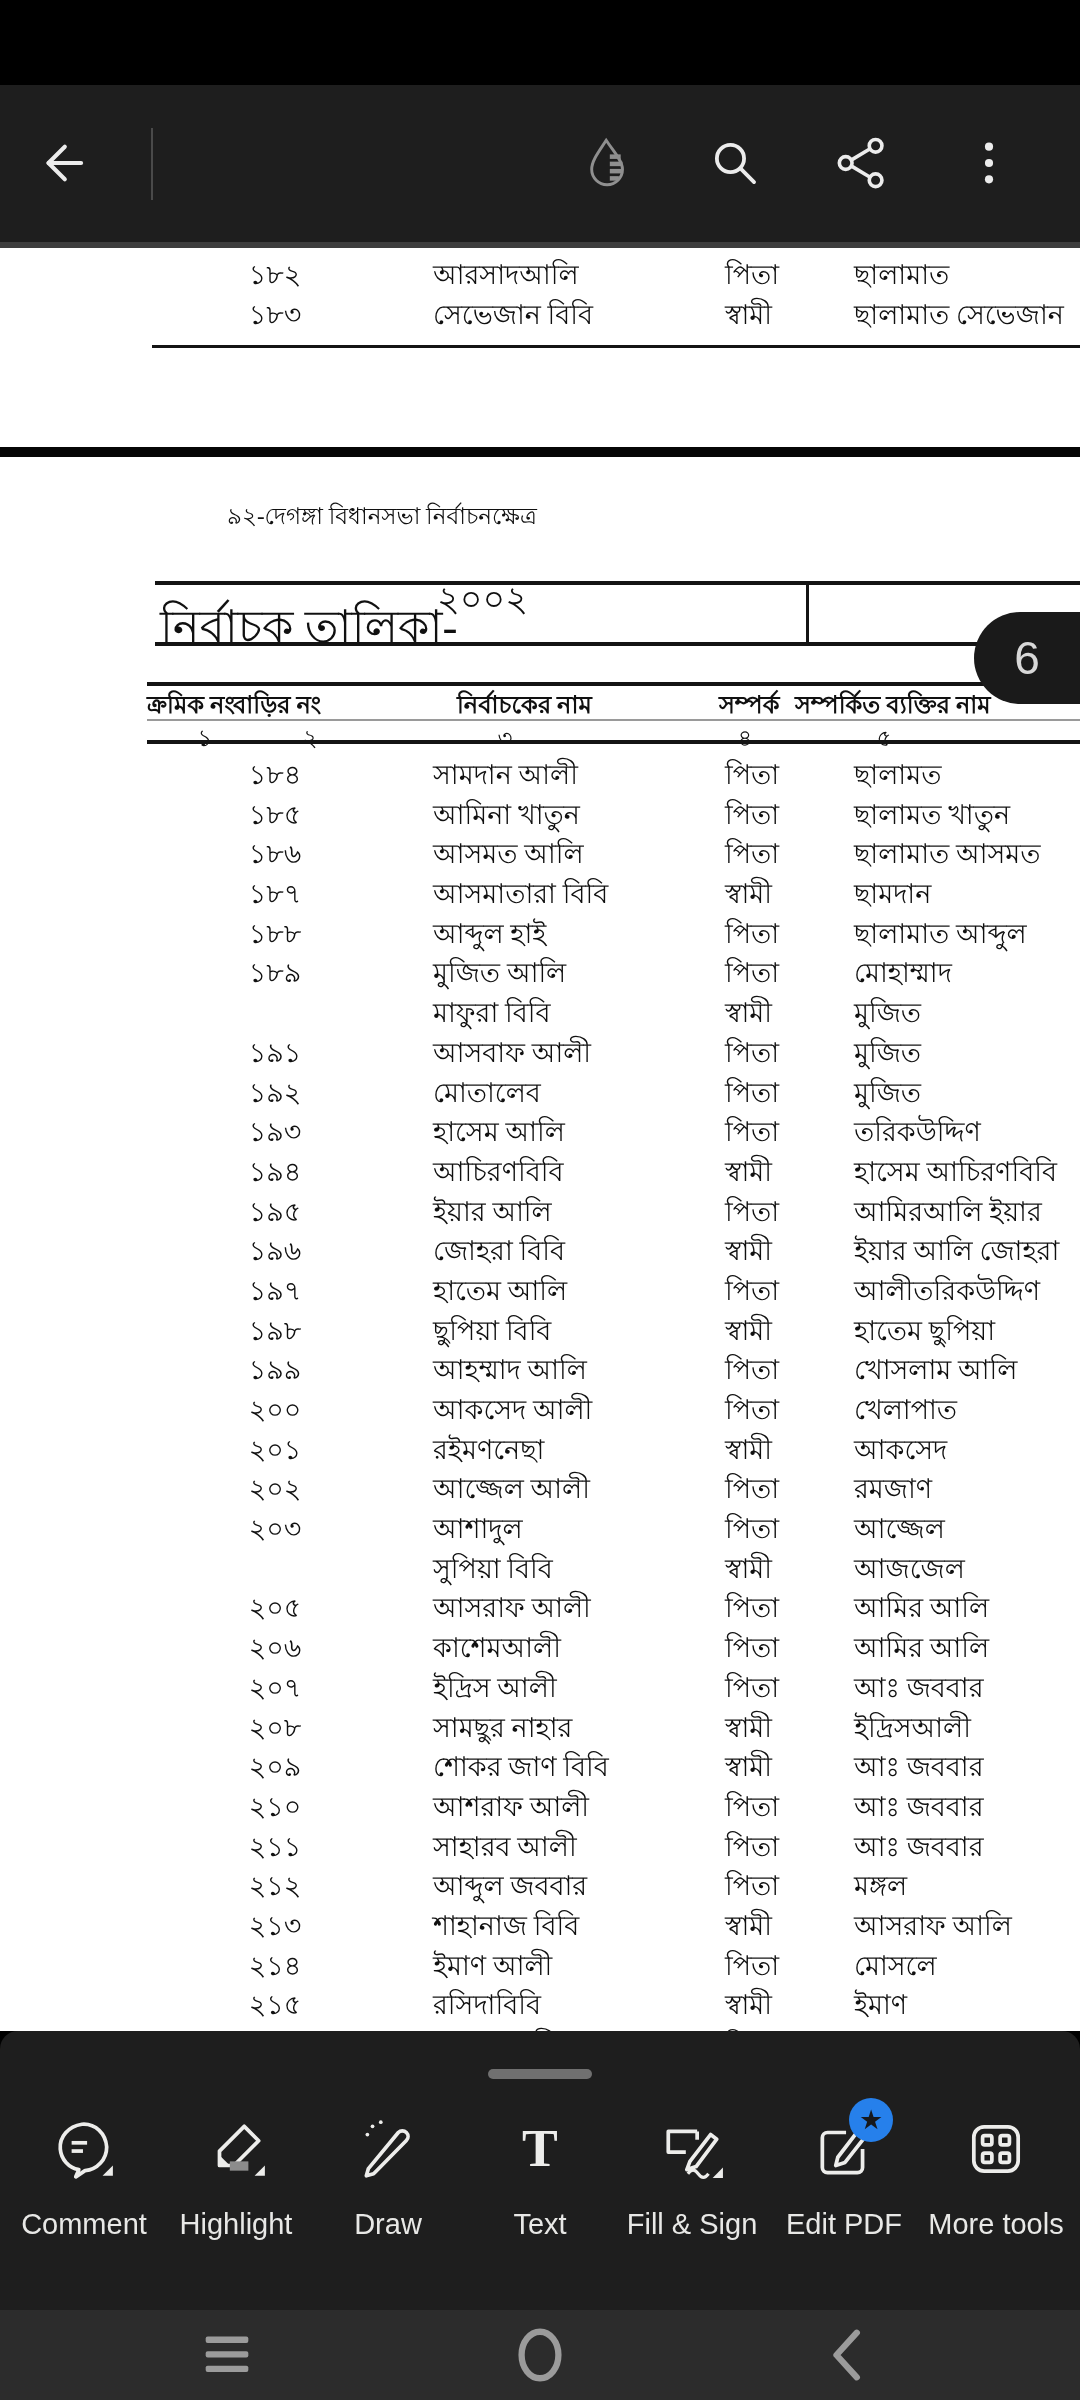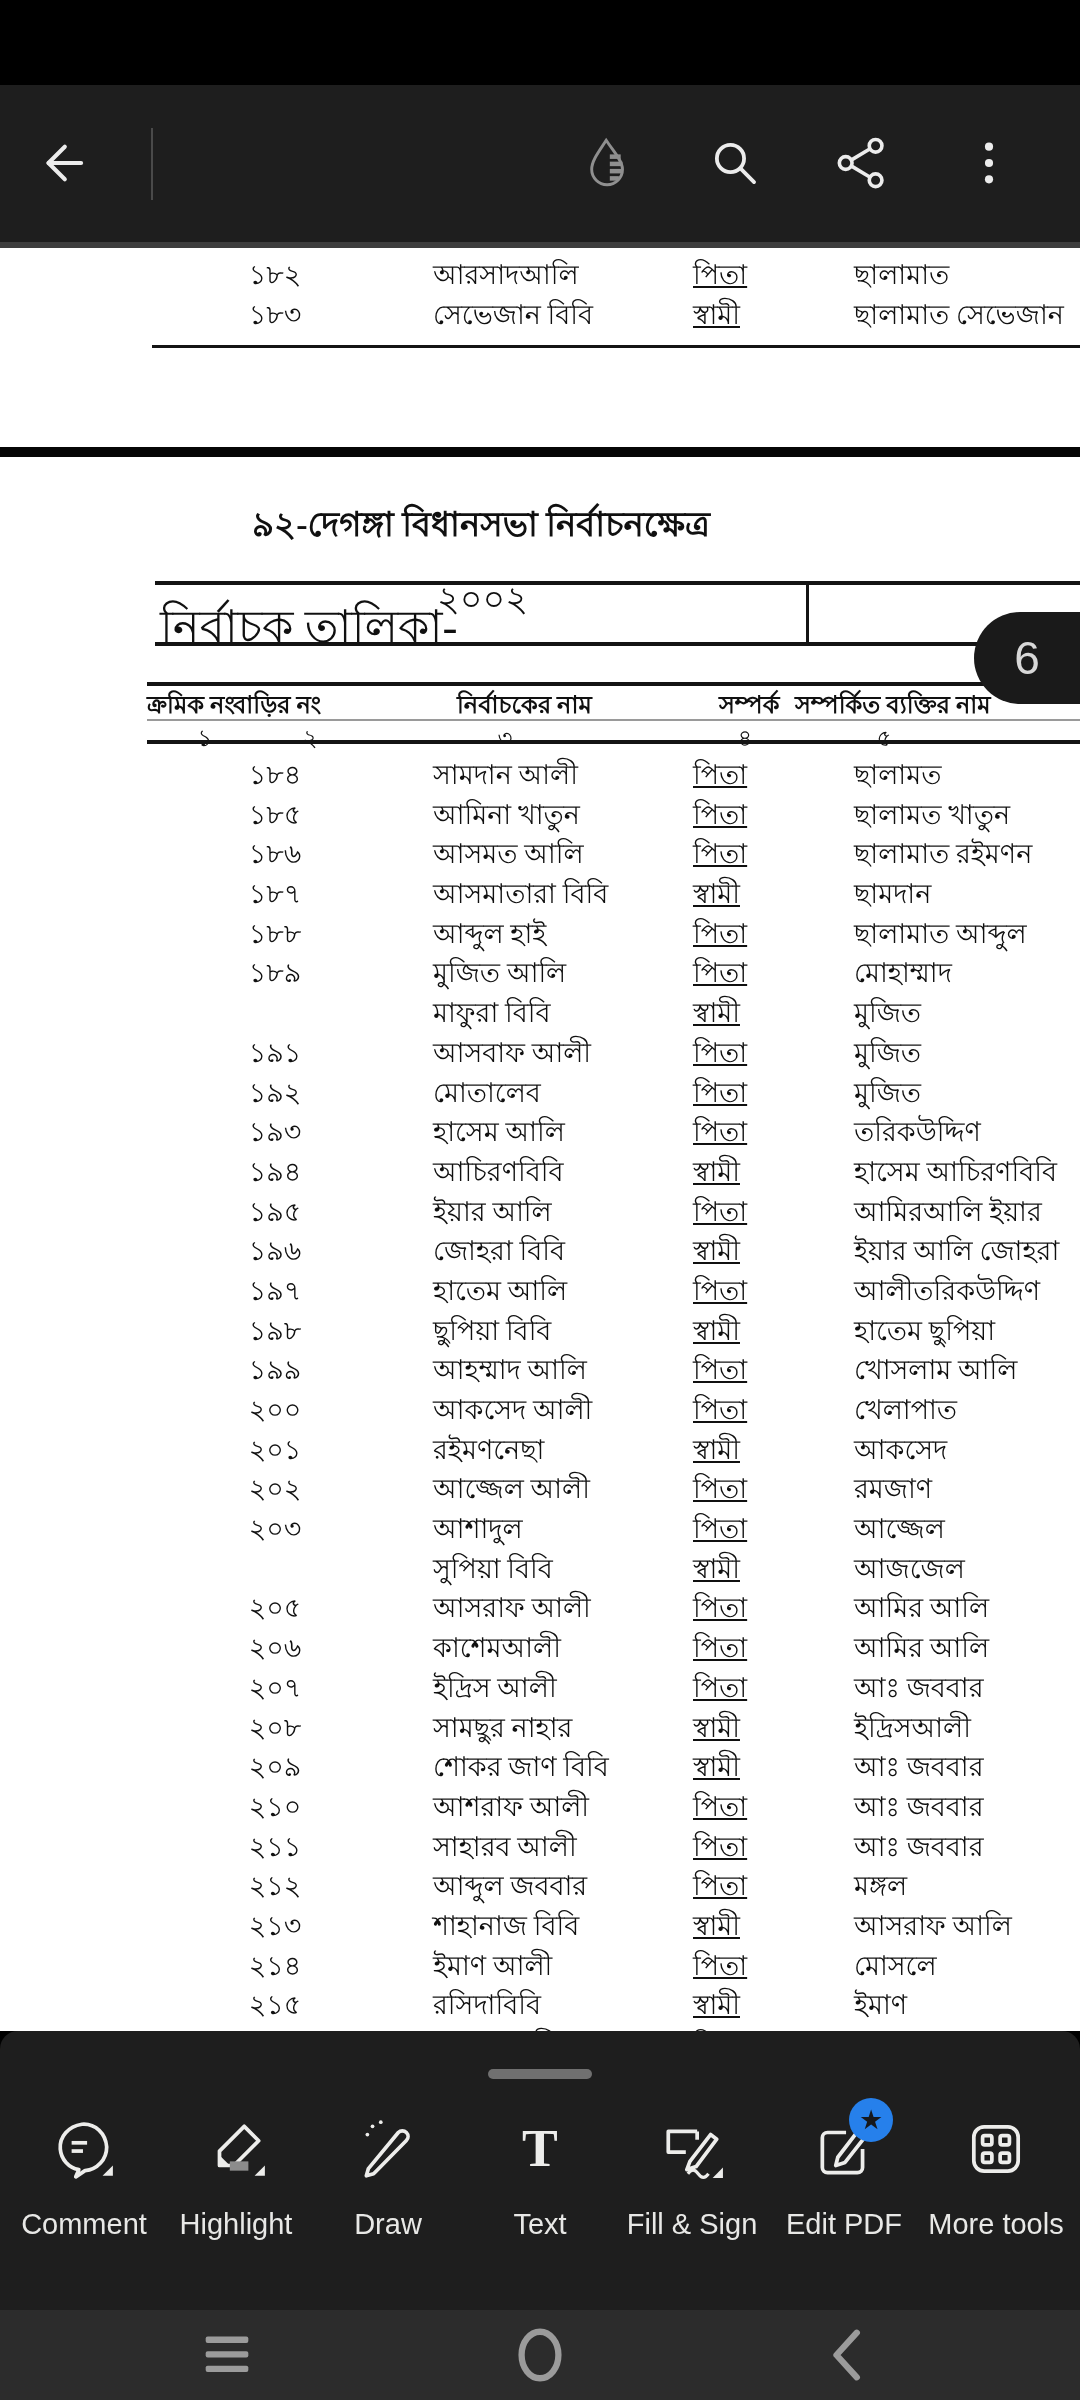--- a/index.html
+++ b/index.html
@@ -13,27 +13,27 @@
   .icon-btn{position:absolute;width:58px;height:58px;background:none;border:none;padding:0;cursor:pointer;}
   .icon-btn svg{width:100%;height:100%;}
   .bar-divider{position:absolute;left:151px;top:43px;width:2px;height:72px;background:#4A4A4A;}
   
   .doc{position:absolute;top:248px;left:0;width:1080px;height:1783px;background:#FFFFFF;overflow:hidden;
        font-family:"Liberation Serif","DejaVu Serif",serif;color:#101010;}
   .vrow{position:relative;height:39.69px;}
   .vrow span{position:absolute;top:4px;font-size:27px;white-space:nowrap;}
   .vrow .c1{left:150px;width:250px;text-align:center;}
   .vrow .c3{left:433px;}
-  .vrow .c4{left:693px;text-decoration:underline;}
+  .vrow .c4{left:725px;}
   .vrow .c5{left:806px;margin-left:48px;}
   .p5rows{position:absolute;top:2px;left:0;right:0;}
   .p5-endline{position:absolute;top:97px;left:152px;right:0;height:3px;background:#141414;}
   .footnote{position:absolute;top:107px;left:152px;font-size:19.5px;white-space:nowrap;letter-spacing:-0.2px;}
   .pagegap{position:absolute;top:199px;left:0;width:1080px;height:10px;background:#060606;}
-  .doc-title{position:absolute;top:250px;left:227px;font-size:34px;font-weight:bold;white-space:nowrap;margin-left:25px;}
+  .doc-title{position:absolute;top:250px;left:227px;font-size:23px;font-weight:normal;white-space:nowrap;}
   .box-top{position:absolute;top:333px;left:155px;right:0;height:4px;background:#141414;}
   .box-bottom{position:absolute;top:394px;left:155px;right:0;height:4px;background:#141414;}
   .box-vline{position:absolute;top:333px;left:806px;width:3px;height:65px;background:#141414;}
   .box-label{position:absolute;top:344px;left:160px;font-size:45px;white-space:nowrap;}
   .box-year{position:absolute;top:324px;left:437px;font-size:35px;}
   .page-badge{position:absolute;top:364px;right:0;width:106px;height:92px;background:#1A1A1A;
        border-radius:46px 0 0 46px;color:#D8D8D8;font-family:"Liberation Sans",sans-serif;font-size:46px;
        display:flex;align-items:center;justify-content:center;z-index:6;}
   .h-line1{position:absolute;top:434px;left:147px;right:0;height:4px;background:#141414;}
   .h-line2{position:absolute;top:471px;left:147px;right:0;height:2px;background:#9A9A9A;}
@@ -166,21 +166,21 @@
     <span class="c1">১৮৫</span>
     <span class="c3">আমিনা খাতুন</span>
     <span class="c4">পিতা</span>
     <span class="c5">ছালামত খাতুন</span>
   </div>
 
   <div class="vrow">
     <span class="c1">১৮৬</span>
     <span class="c3">আসমত আলি</span>
     <span class="c4">পিতা</span>
-    <span class="c5">ছালামাত রইমণন</span>
+    <span class="c5">ছালামাত আসমত</span>
   </div>
 
   <div class="vrow">
     <span class="c1">১৮৭</span>
     <span class="c3">আসমাতারা বিবি</span>
     <span class="c4">স্বামী</span>
     <span class="c5">ছামদান</span>
   </div>
 
   <div class="vrow">

